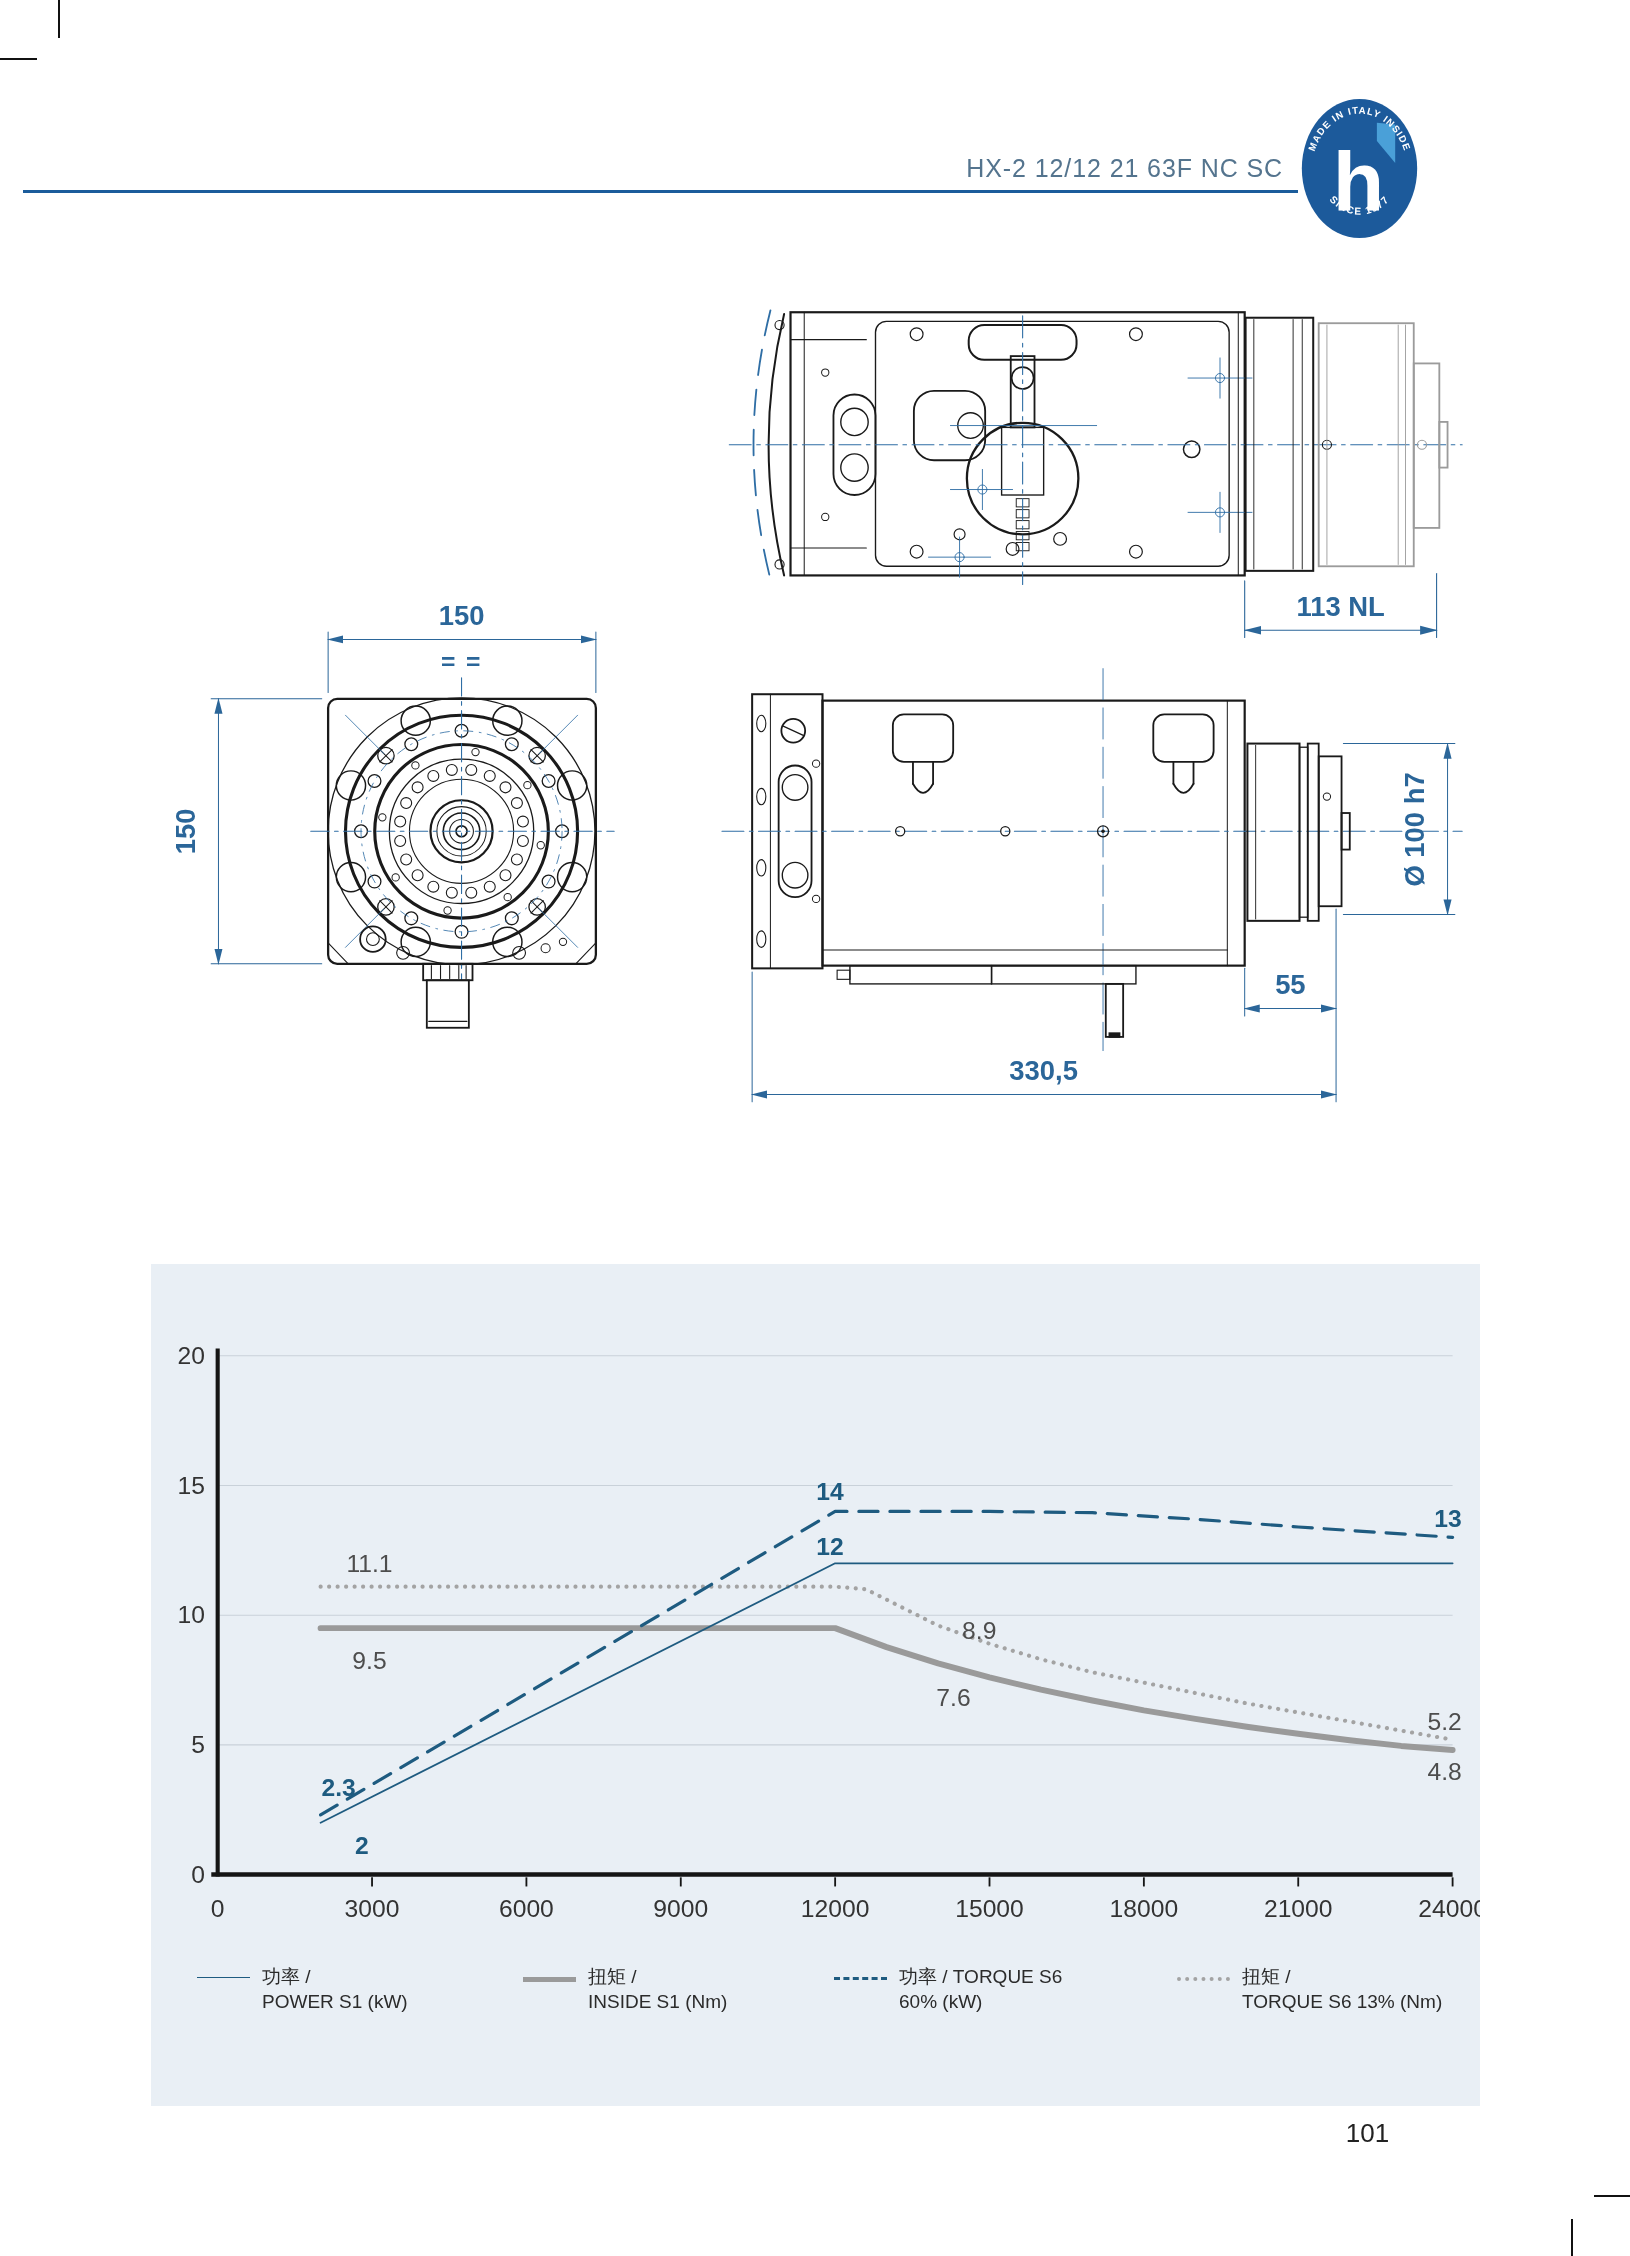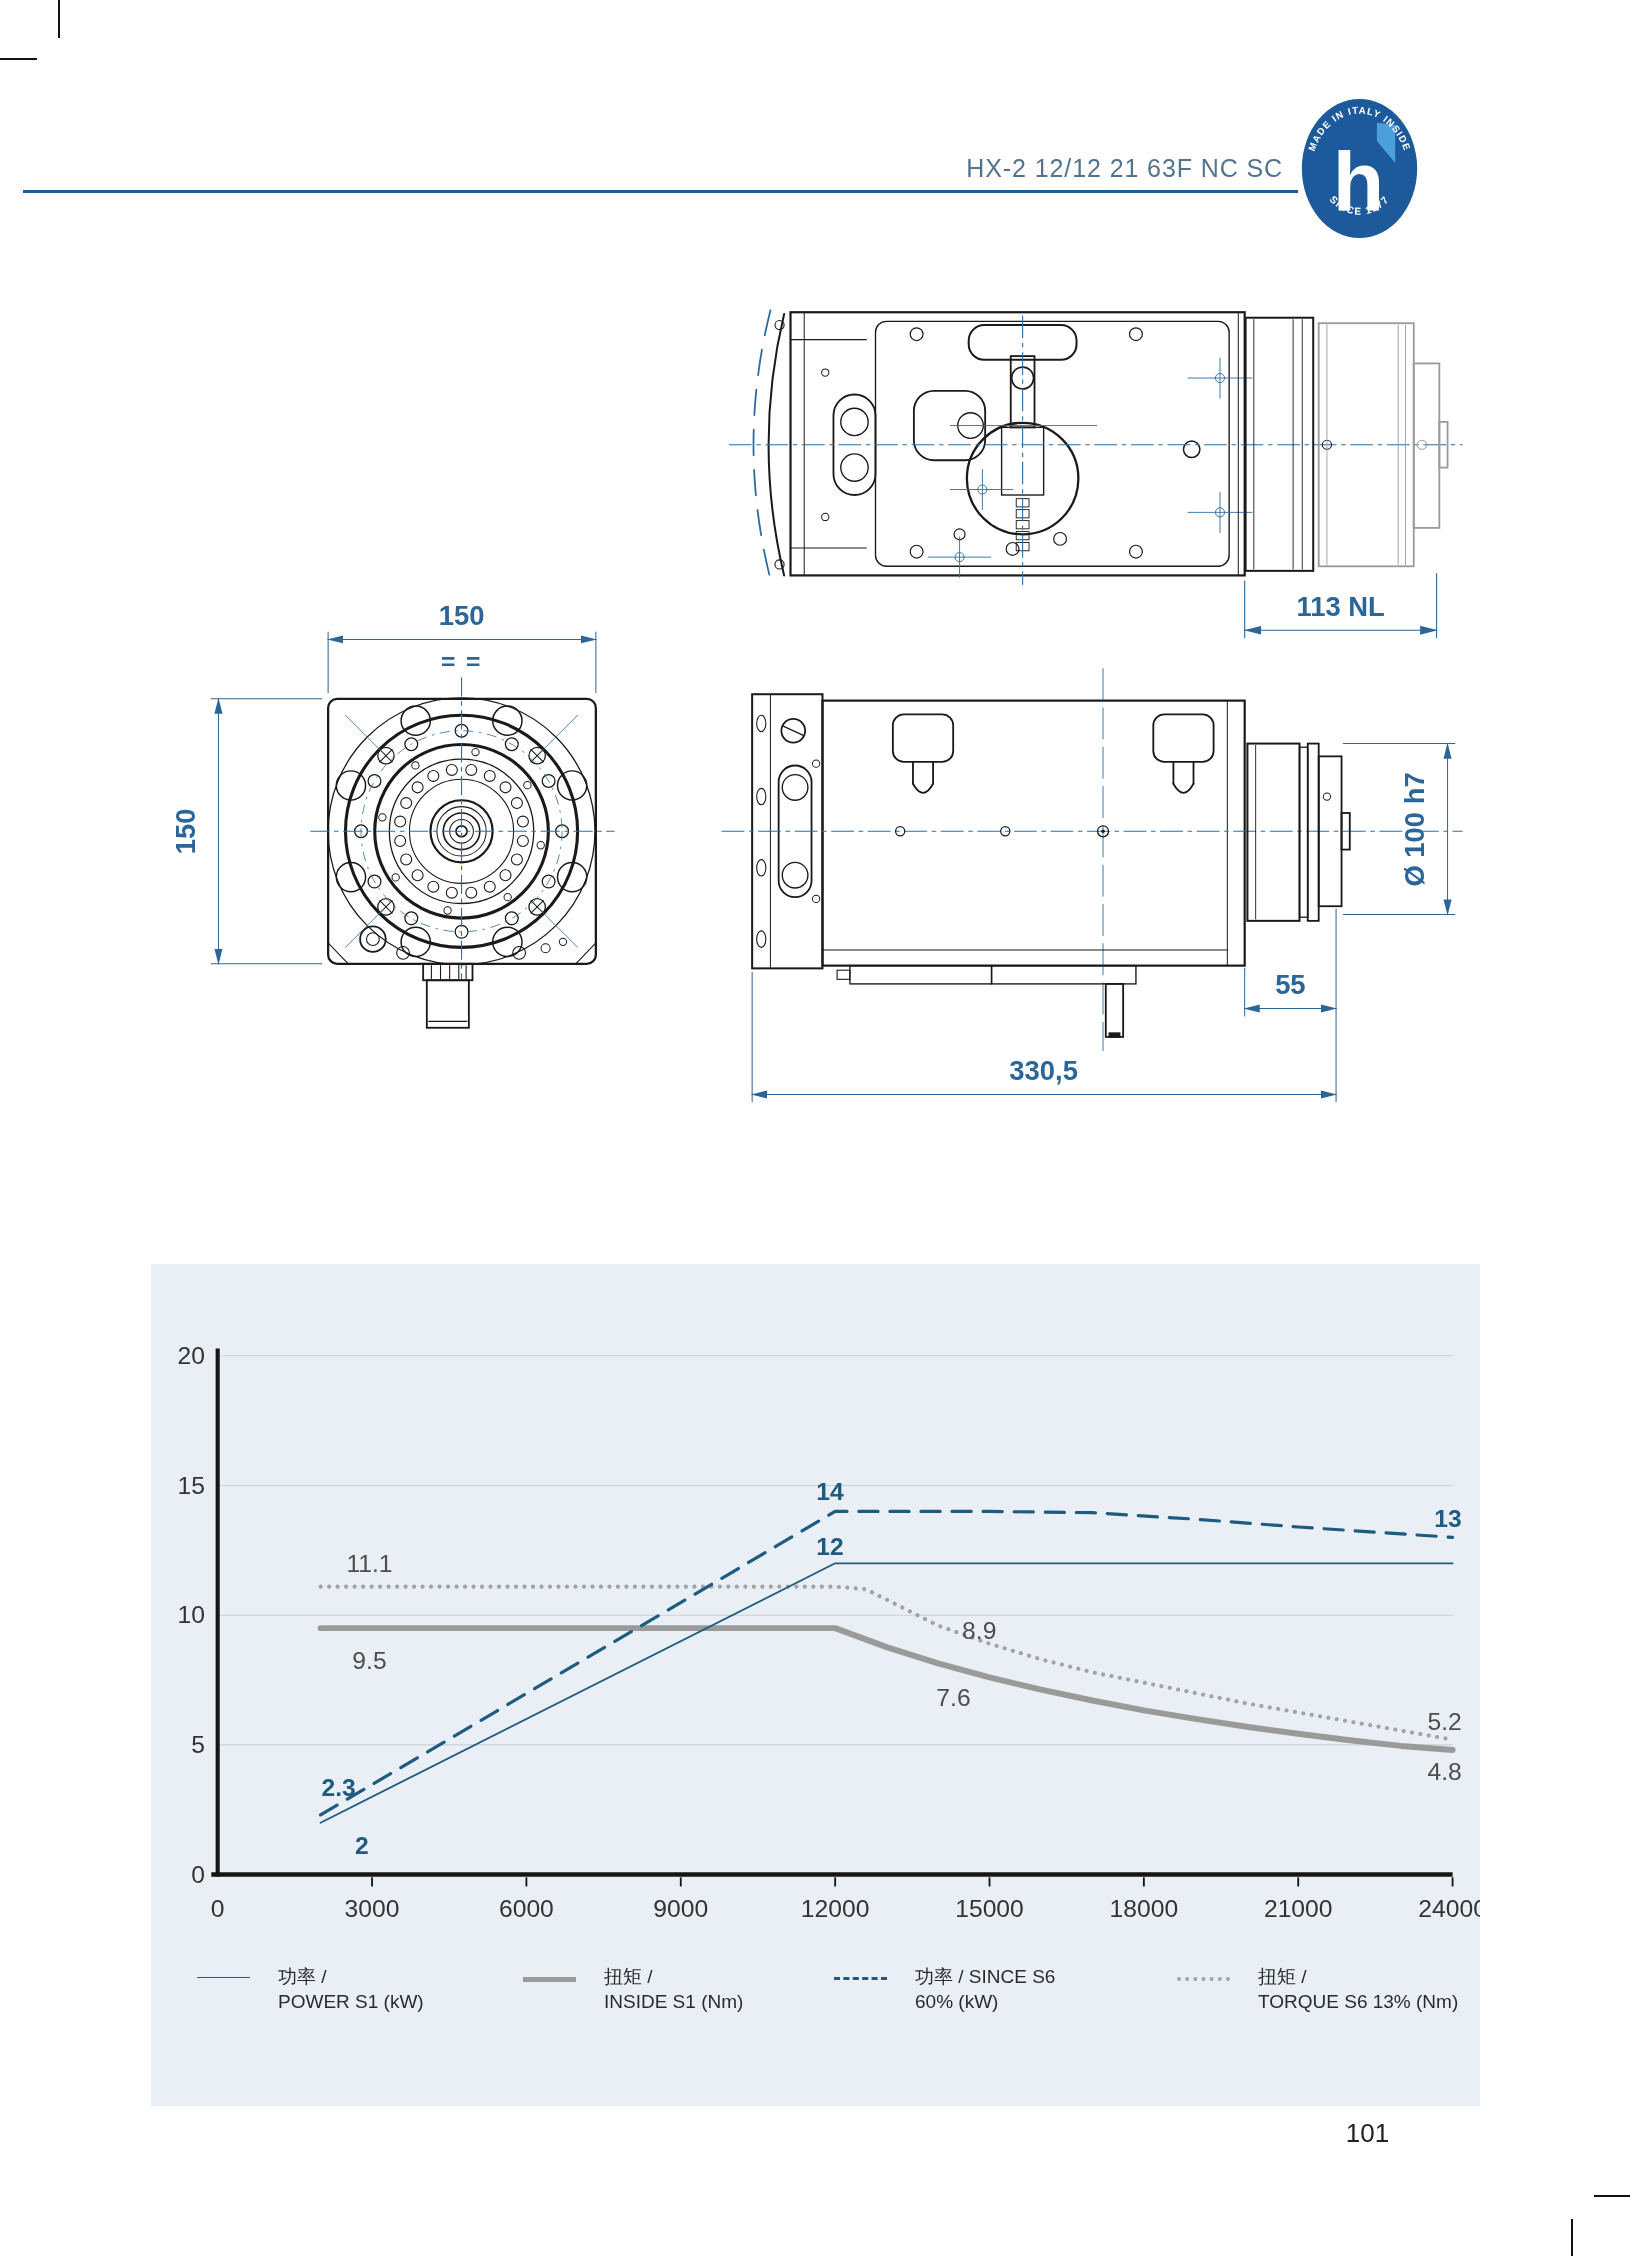--- a/index.html
+++ b/index.html
@@ -13,21 +13,21 @@
   
   .drawings{position:absolute;left:128px;top:292px;}
   .dimtext{fill:#2b6699;font-weight:600;font-size:30px;font-family:"Liberation Sans","DejaVu Sans",sans-serif;}
   .datum{fill:#2b6699;font-weight:700;font-size:27px;letter-spacing:2px;}
   
   .perf-bar{position:absolute;left:151px;top:1181px;width:1329px;height:82px;background:#2c9dd6;}
   .perf-bar .t1{position:absolute;left:20px;top:9.1px;color:#ffffff;font-weight:700;font-size:24px;letter-spacing:0.9px;}
   .perf-bar .t2{position:absolute;left:20px;top:40px;color:rgba(255,255,255,0.55);font-size:23px;letter-spacing:2.7px;}
   .perf-bg{position:absolute;left:151px;top:1264px;width:1329px;height:842px;background:#e9eff5;}
   .chart{position:absolute;left:151px;top:1297px;}
-  .legend-item{position:absolute;display:flex;gap:28px;align-items:flex-start;}
+  .legend-item{position:absolute;display:flex;gap:12px;align-items:flex-start;}
   .legend-item .lines{font-size:19px;line-height:1.3;color:#2b2b2b;white-space:nowrap;}
   .sw{display:inline-block;width:53px;height:0;margin-top:12px;}
   .sw.solid-thin{border-top:1.8px solid #1e5b80;}
   .sw.solid-thick{border-top:5.5px solid #9a9a9a;}
   .sw.dashed{border-top:3.7px dashed #1e5b80;}
   .sw.dotted{border-top:4.6px dotted #a3a3a3;}
   .footer{position:absolute;left:1276px;top:2118px;width:183px;text-align:center;font-size:26px;color:#222;}
   text{font-family:"Liberation Sans","DejaVu Sans",sans-serif;}
 </style>
 </head>
@@ -413,21 +413,21 @@
   <div class="legend-item" style="left:523px;top:1965px">
     <span class="sw solid-thick"></span>
     <div class="lines">
         <div>扭矩 /</div>
         <div>INSIDE S1 (Nm)</div>
       </div>
   </div>
   <div class="legend-item" style="left:834px;top:1965px">
     <span class="sw dashed"></span>
     <div class="lines">
-        <div>功率 / SINCE S6</div>
+        <div>功率 / TORQUE S6</div>
         <div>60% (kW)</div>
       </div>
   </div>
   <div class="legend-item" style="left:1177px;top:1965px">
     <span class="sw dotted"></span>
     <div class="lines">
         <div>扭矩 /</div>
         <div>TORQUE S6 13% (Nm)</div>
       </div>
   </div>

